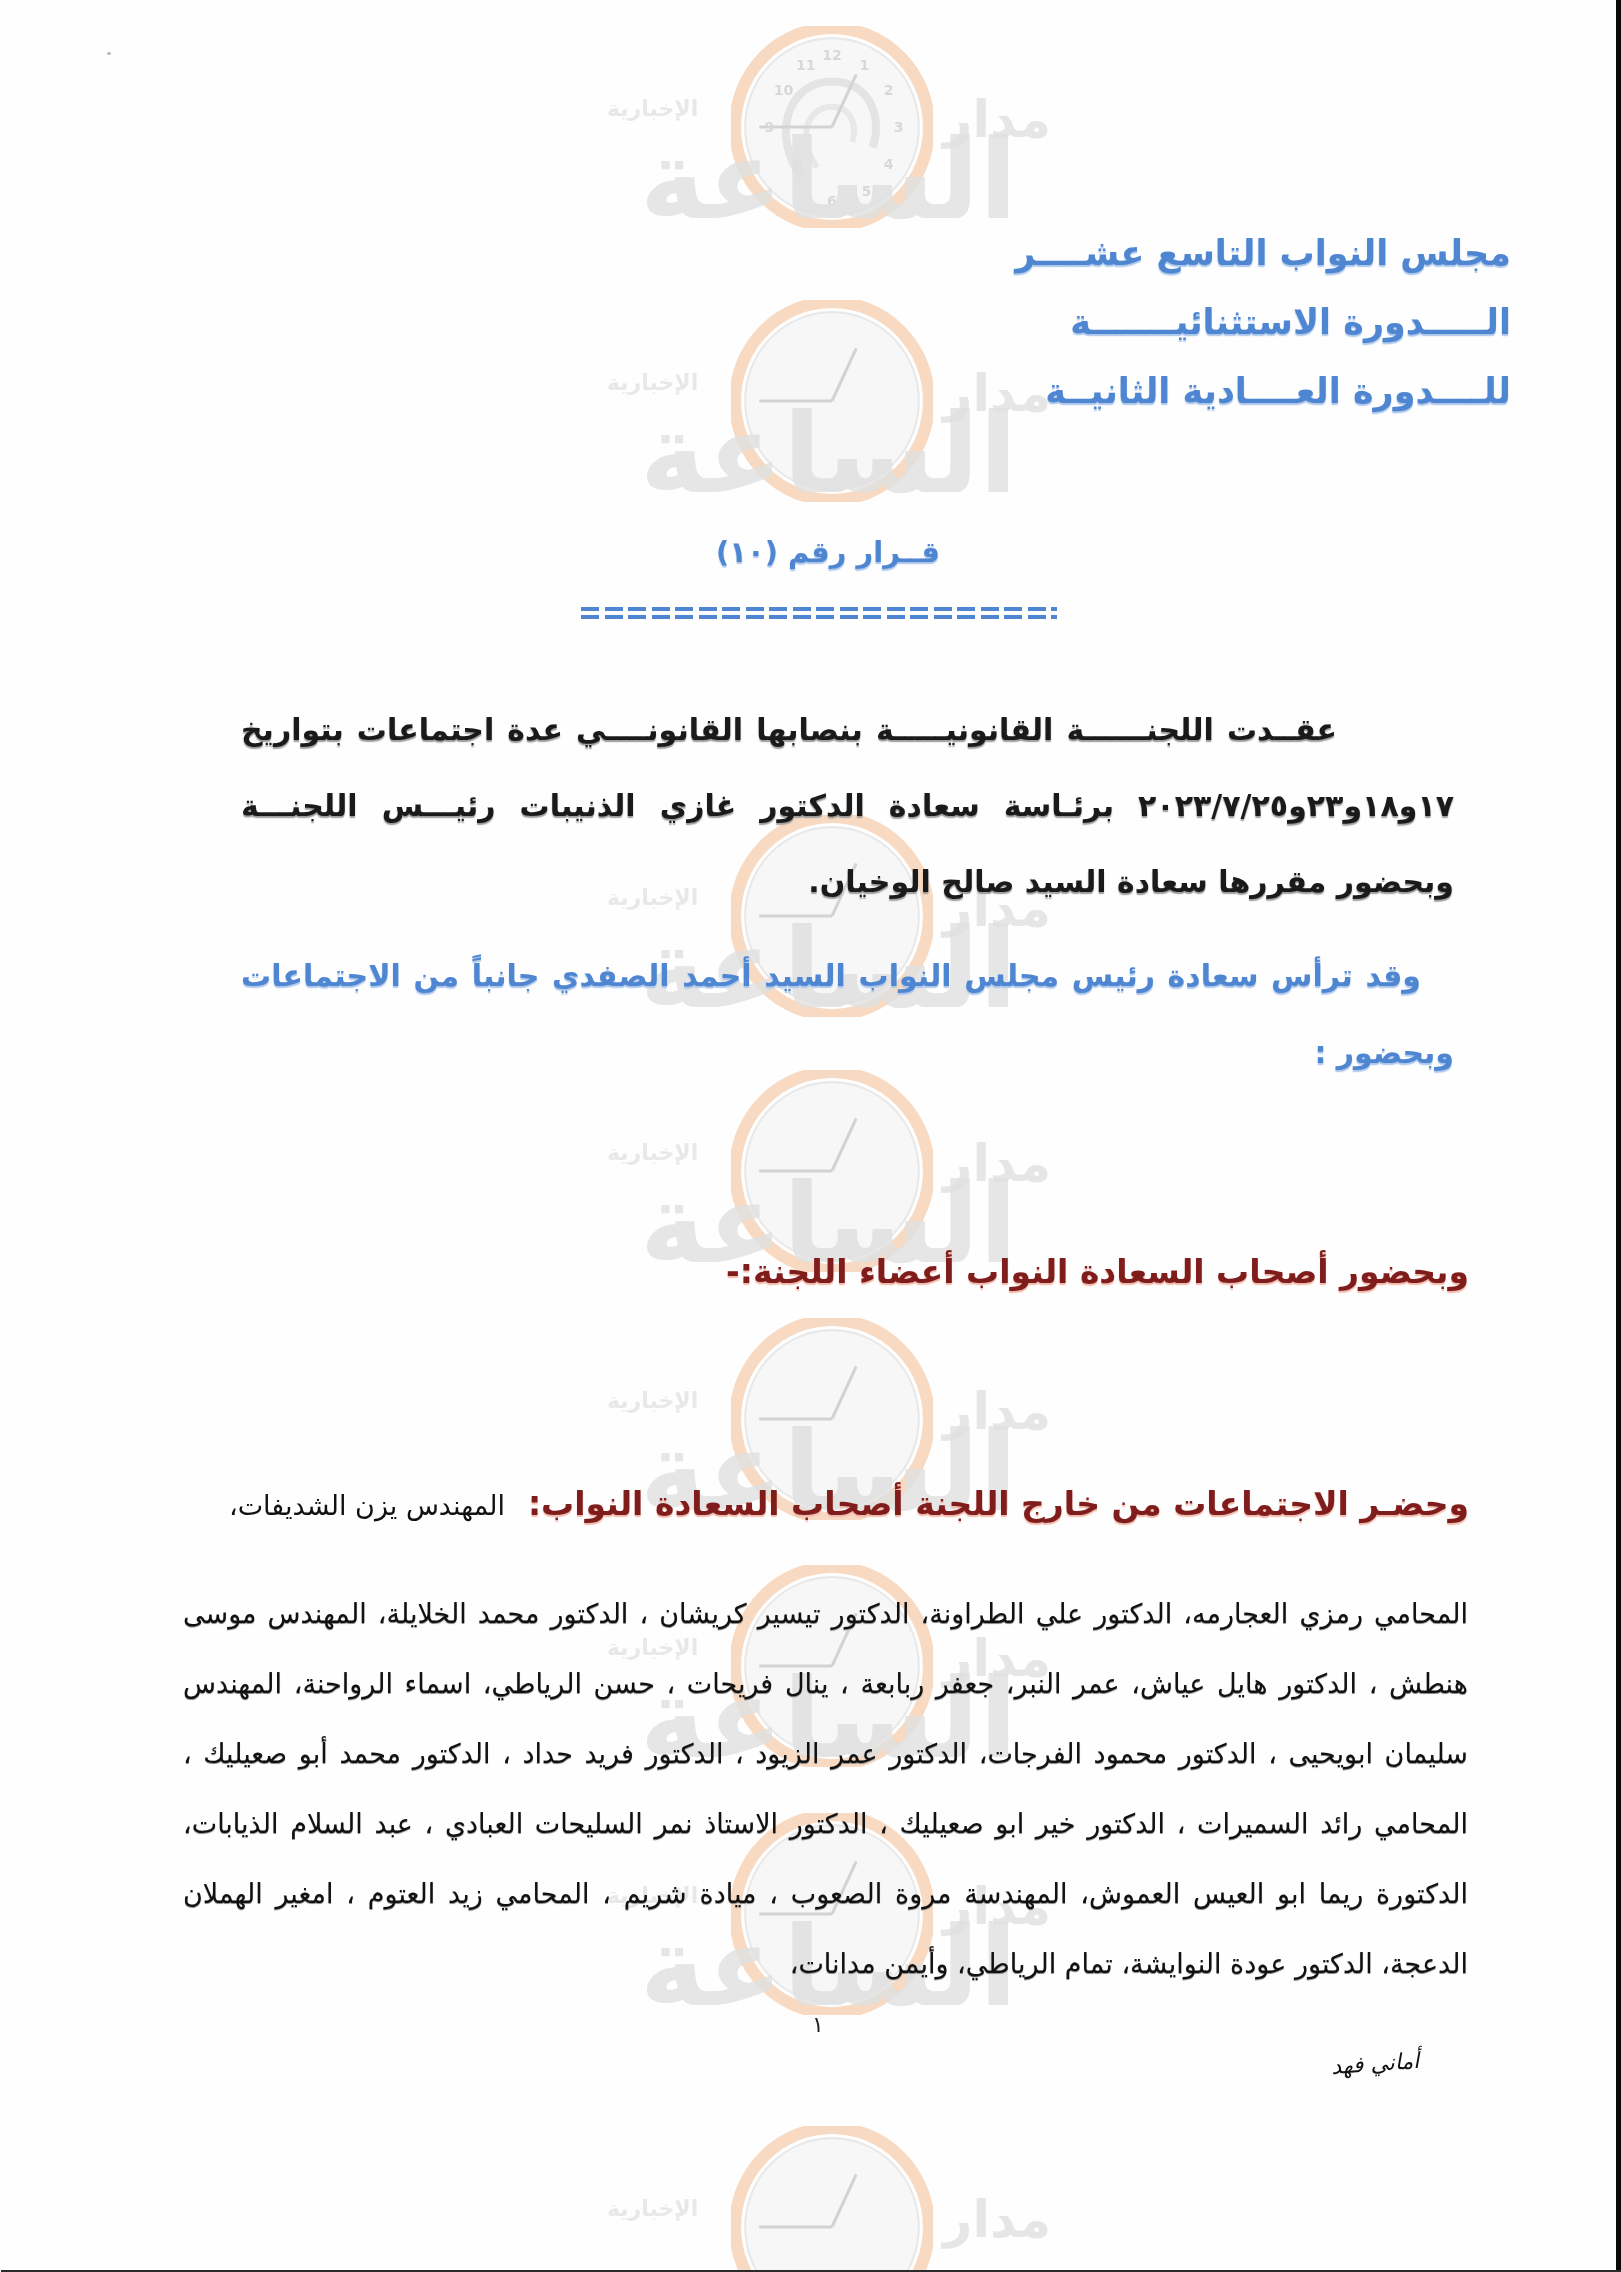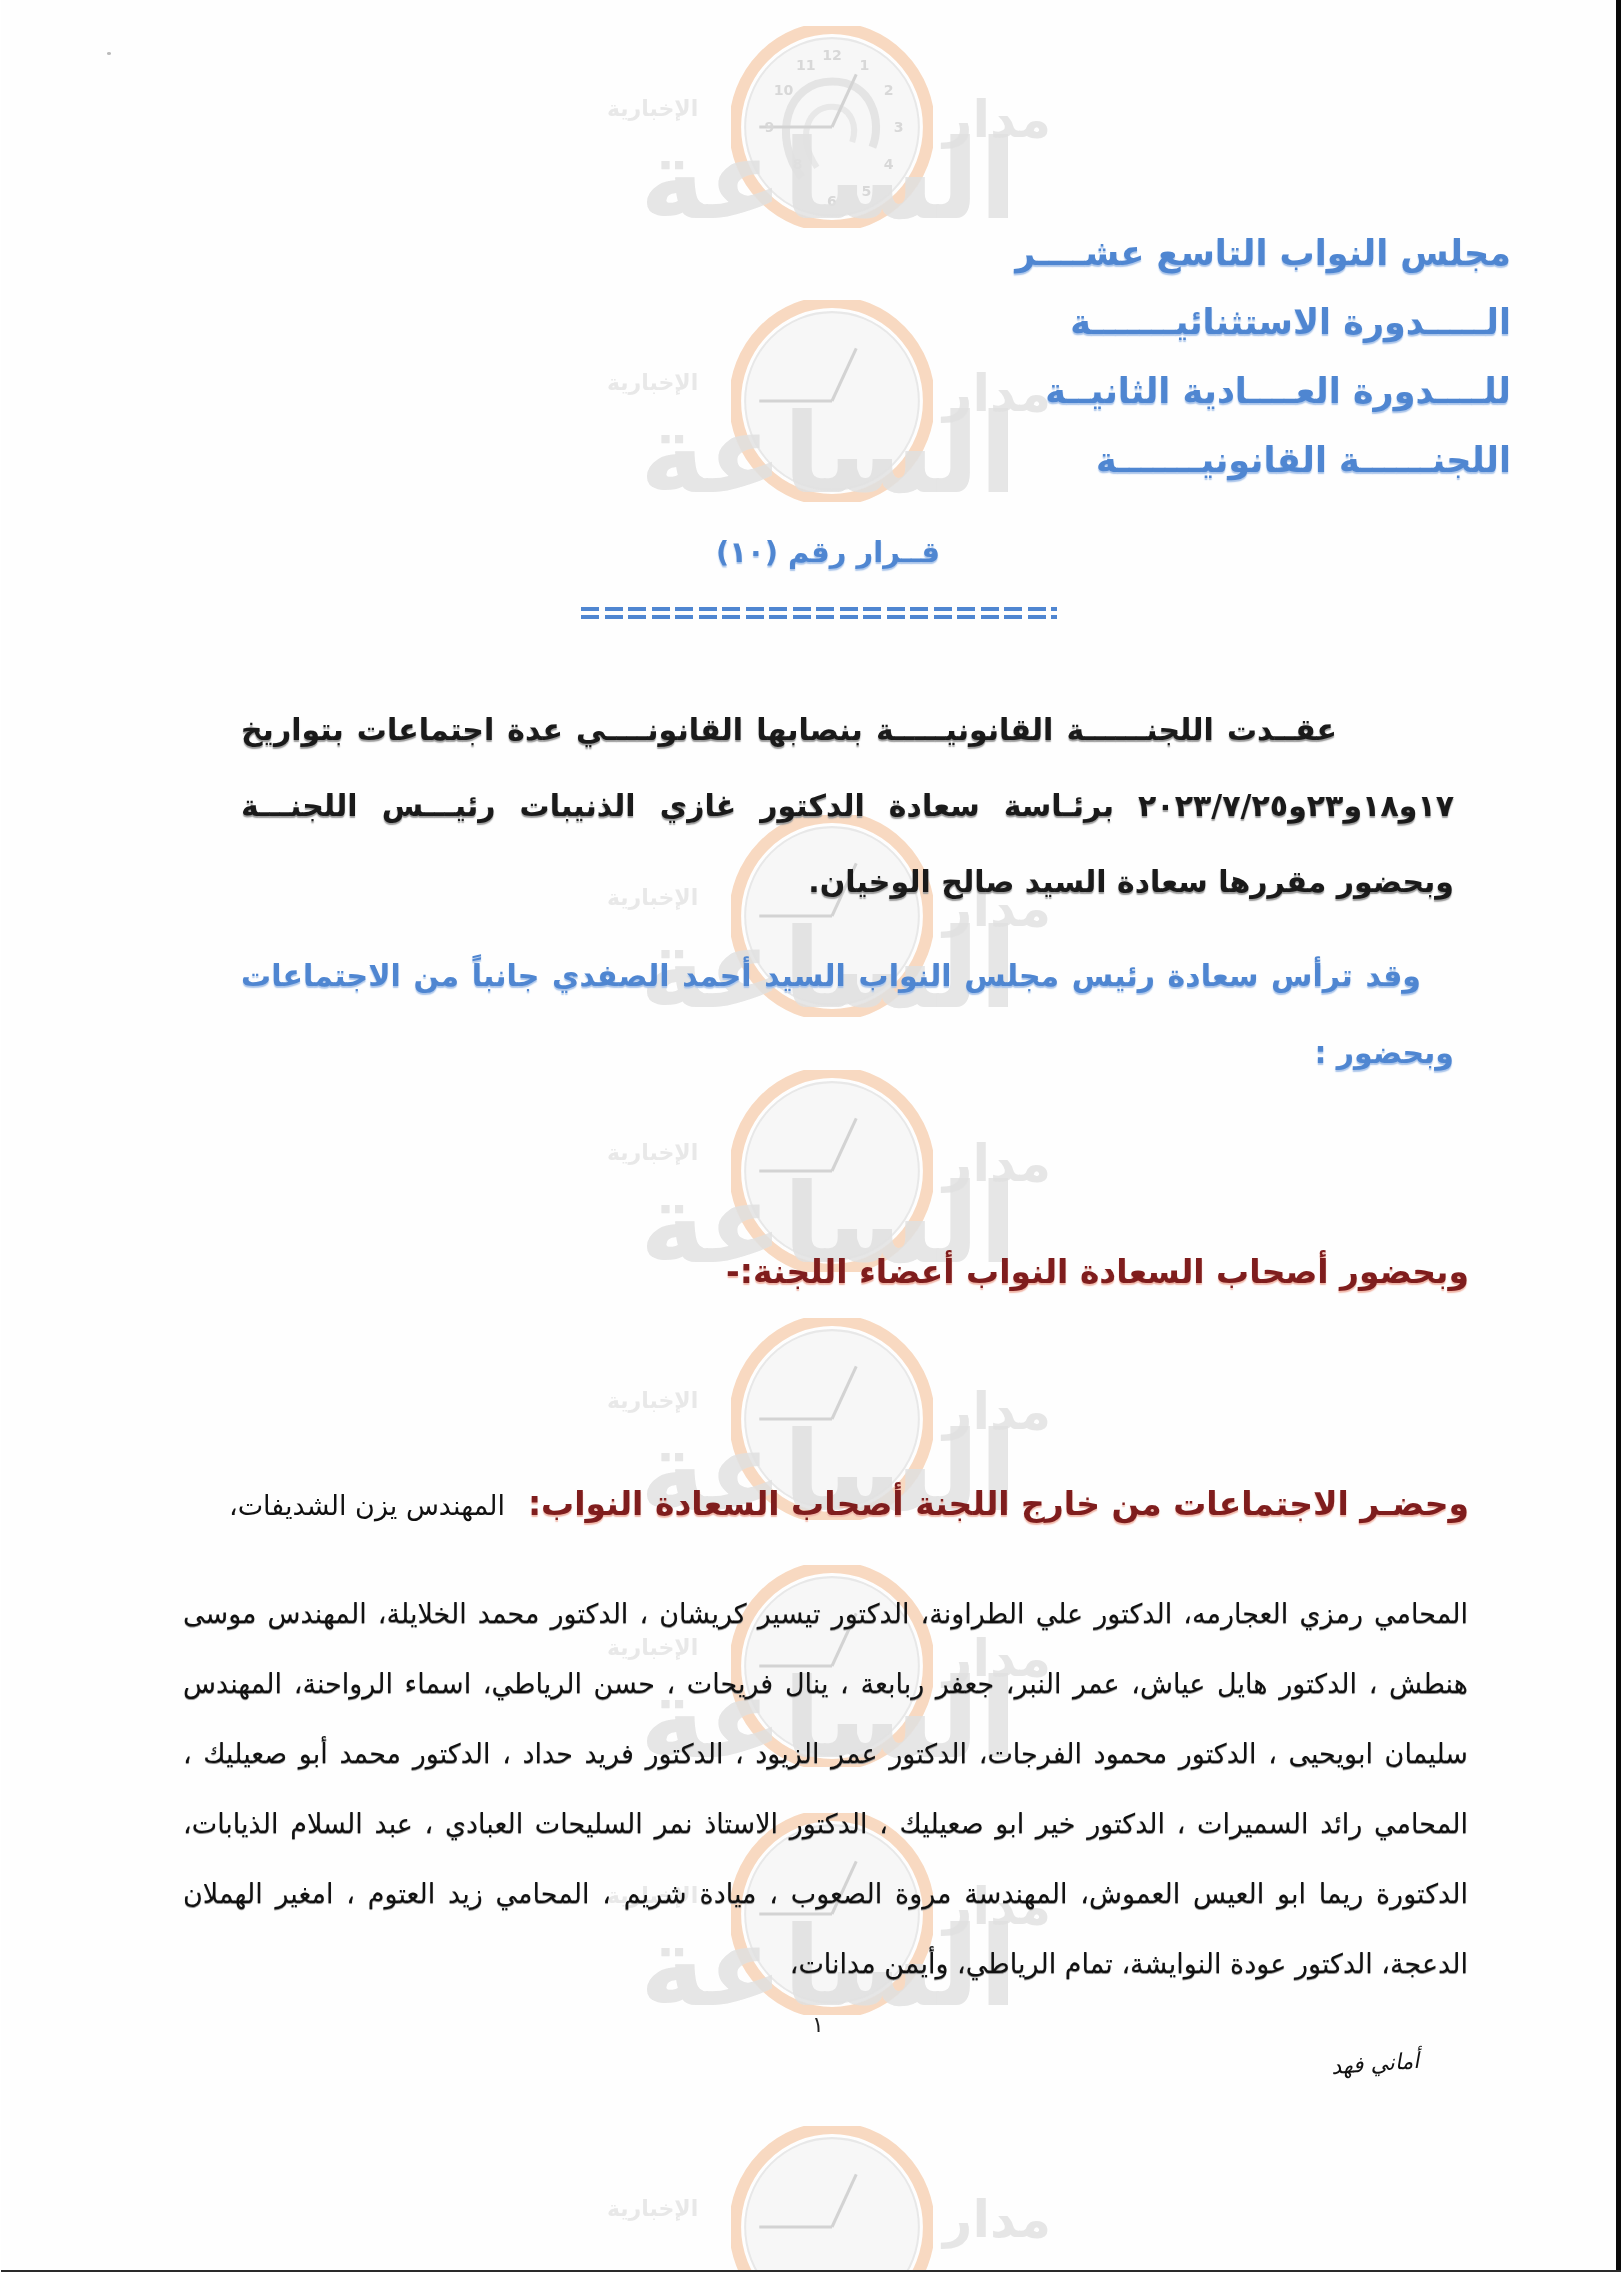--- a/index.html
+++ b/index.html
@@ -358,21 +358,20 @@
     <div class="wm-brand-top">مدار</div>
     <div class="wm-brand-sub">الإخبارية</div>
   </div>
 
   <div class="corner-dot"></div>
 
   <div class="header-block">
     <div class="header-line">مجلس النواب التاسع عشــــر</div>
     <div class="header-line">الـــــدورة الاستثنائيـــــــة</div>
     <div class="header-line">للــــدورة العــــادية الثانيــة</div>
-    <div class="header-line">اللجنــــــة القانونيـــــــة</div>
   </div>
 
   <div class="decision-title">قــرار رقم (١٠)</div>
   <div class="decision-rule"></div>
 
   <p class="para p-intro">عقــدت اللجنــــــة القانونيـــــة بنصابها القانونــــي عدة اجتماعات بتواريخ ١٧و١٨و٢٣و٢٠٢٣/٧/٢٥ برئـاسة سعادة الدكتور غازي الذنيبات رئيـــس اللجنـــة وبحضور مقررها سعادة السيد صالح الوخيان.</p>
 
   <p class="para p-chair">وقد ترأس سعادة رئيس مجلس النواب السيد أحمد الصفدي جانباً من الاجتماعات وبحضور :</p>
 
 

